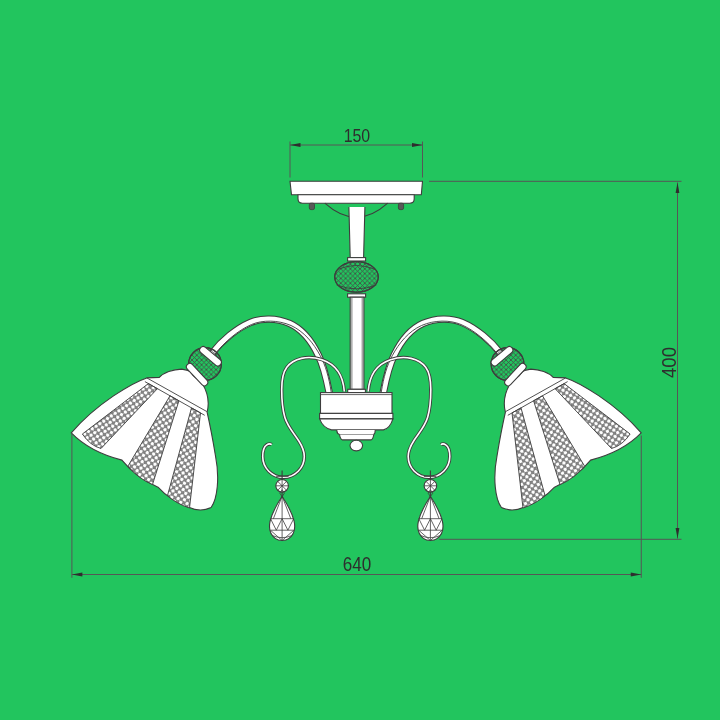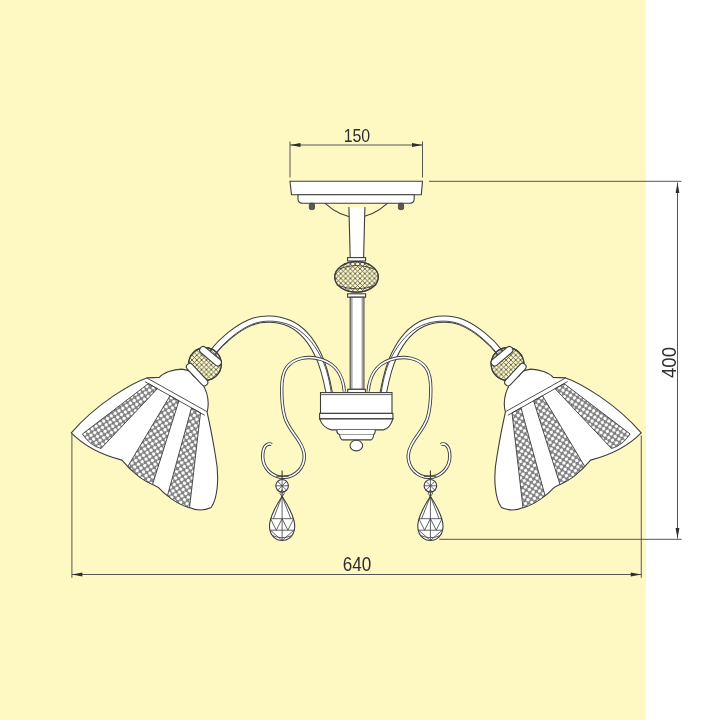--- a/index.html
+++ b/index.html
@@ -1,16 +1,16 @@
 <!DOCTYPE html>
 <html><head>
 <meta charset="utf-8">
 <style>
   html,body{margin:0;padding:0;background:#ffffff;}
-  .wrap{width:646px;height:720px;background:#fef9c3;}
+  .wrap{width:720px;height:720px;background:#22c55e;}
   text{font-family:"Liberation Sans", sans-serif; fill:#2e2e2e;}
 </style>
 </head>
 <body>
 <div class="wrap">
 <svg width="720" height="720" viewBox="0 0 720 720">
   <defs>
 
     <pattern id="xh" width="4.8" height="4.8" patternUnits="userSpaceOnUse">
       <path d="M0,0 L4.8,4.8 M4.8,0 L0,4.8" stroke="#454545" stroke-width="0.8" fill="none"></path>

